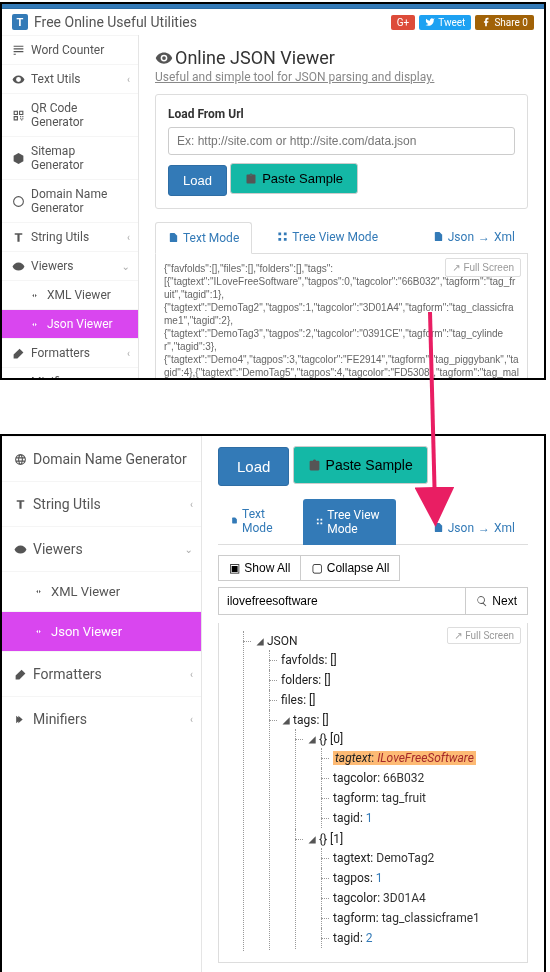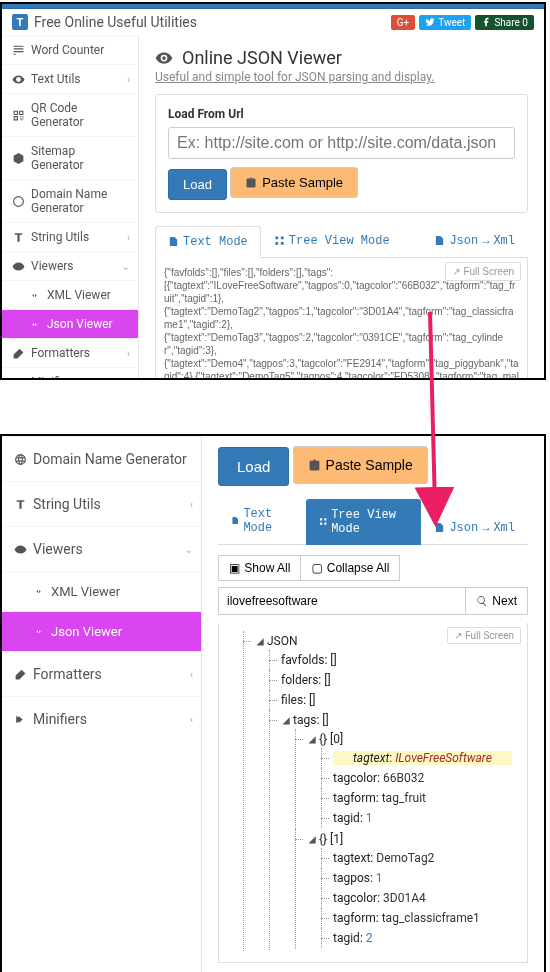--- a/index.html
+++ b/index.html
@@ -8,39 +8,39 @@
 .panel-top { width: 546px; height: 378px; overflow: hidden; position: relative; }
 .panel-bottom { width: 546px; height: 540px; overflow: hidden; position: relative; }
 .top-bar { height: 5px; background: #337ab7; border-bottom: 1px solid #2e6da4; }
 .header-row { display: flex; align-items: center; padding: 5px 10px; justify-content: space-between; }
 .brand { display: flex; align-items: center; gap: 6px; color: #555; font-size: 14px; }
 .brand-logo { width: 16px; height: 16px; background: #337ab7; color: #fff; display: inline-flex; align-items: center; justify-content: center; font-weight: bold; font-size: 11px; border-radius: 2px; }
 .social { display: flex; gap: 4px; }
 .sbtn { font-size: 10px; color: #fff; padding: 2px 6px; border-radius: 2px; display: inline-flex; align-items: center; gap: 3px; }
 .gplus { background: #dd4b39; }
 .tweet { background: #1da1f2; }
-.fbshare { background: #14532d; }
+.fbshare { background: #a16207; }
 .layout { display: flex; }
 .sidebar { width: 137px; border-right: 1px solid #e5e5e5; }
 .sidebar-bottom { width: 200px; }
 .nav-item { display: flex; align-items: center; padding: 7px 10px; color: #555; font-size: 12px; cursor: pointer; gap: 6px; position: relative; border-top: 1px solid #f5f5f5; }
 .nav-item .chev { position: absolute; right: 8px; color: #aaa; font-size: 10px; }
 .nav-sub { padding-left: 26px; }
 .nav-active { background: #d946ef; color: #fff; }
 .nav-item svg { width: 13px; height: 13px; fill: currentColor; flex-shrink: 0; }
 .main { flex: 1; padding: 12px 16px; }
-.page-title { display: flex; align-items: center; gap: 9px; font-size: 18px; color: #333; font-weight: 400; margin-bottom: 2px; }
+.page-title { display: flex; align-items: center; gap: 2px; font-size: 18px; color: #333; font-weight: 400; margin-bottom: 2px; }
 .page-sub { color: #888; font-size: 12px; margin-bottom: 10px; text-decoration: underline; }
 .card { border: 1px solid #ddd; border-radius: 3px; padding: 12px; }
 .label { font-size: 12px; color: #333; font-weight: bold; margin-bottom: 6px; display: block; }
-.url-input { width: 100%; padding: 6px 8px; border: 1px solid #ccc; border-radius: 3px; font-size: 16px; color: #999; margin-bottom: 8px; }
-.btn { padding: 7px 14px; border-radius: 3px; font-size: 13px; border: 1px solid #ccc; background: #fdba74; cursor: pointer; display: inline-flex; align-items: center; gap: 5px; }
+.url-input { width: 100%; padding: 6px 8px; border: 1px solid #ccc; border-radius: 3px; font-size: 12px; color: #999; margin-bottom: 8px; }
+.btn { padding: 7px 14px; border-radius: 3px; font-size: 13px; border: 1px solid #ccc; background: #14b8a6; cursor: pointer; display: inline-flex; align-items: center; gap: 5px; }
 .btn-primary { background: #337ab7; color: #fff; border-color: #2e6da4; }
 .btn-primary-lg { background: #337ab7; color: #fff; border-color: #2e6da4; padding: 10px 18px; font-size: 15px; }
-.tabs { display: flex; gap: 0; border-bottom: 1px solid #ddd; margin-top: 12px; align-items: flex-end; font-family: Liberation Mono, monospace; }
+.tabs { display: flex; gap: 12px; border-bottom: 1px solid #ddd; margin-top: 12px; align-items: flex-end; }
 .tab { padding: 8px 12px; font-size: 12px; color: #337ab7; cursor: pointer; display: inline-flex; align-items: center; gap: 4px; border: 1px solid transparent; }
 .tab-active-outline { border: 1px solid #ddd; border-bottom-color: #fff; border-radius: 3px 3px 0 0; margin-bottom: -1px; background: #fff; }
 .tab-active-blue { background: #337ab7; color: #fff; border-radius: 3px 3px 0 0; margin-bottom: -1px; }
 .json-raw { border: 1px solid #ddd; border-top: none; padding: 8px; font-size: 10px; color: #666; line-height: 1.3; font-family: Arial, sans-serif; word-break: break-all; min-height: 130px; position: relative; }
 .fullscreen-btn { position: absolute; right: 6px; top: 4px; font-size: 10px; color: #999; border: 1px solid #ddd; padding: 2px 6px; border-radius: 2px; background: #fff; }
 .arrow-svg { position: absolute; left: 320px; top: 300px; z-index: 50; pointer-events: none; }
 .toolbar-row { display: flex; gap: 0; margin: 10px 0 6px; }
 .tool-btn { padding: 5px 10px; border: 1px solid #ccc; background: #fff; font-size: 12px; cursor: pointer; display: inline-flex; align-items: center; gap: 4px; }
 .tool-btn + .tool-btn { border-left: none; }
 .search-row { display: flex; gap: 0; margin-bottom: 8px; }
@@ -49,21 +49,21 @@
 .tree-pane { border: 1px solid #ddd; border-top: none; padding: 8px 10px 10px; font-size: 12px; position: relative; min-height: 340px; }
 .tree ul { list-style: none; margin: 0; padding: 0 0 0 14px; }
 .tree li { position: relative; padding: 1px 0 1px 12px; line-height: 1.5; }
 .tree li::before { content: ""; position: absolute; left: 0; top: 10px; width: 8px; border-top: 1px dotted #999; }
 .tree li::after { content: ""; position: absolute; left: 0; top: 0; bottom: 0; border-left: 1px dotted #999; }
 .tree > ul > li::after { top: 0; }
 .toggle { display: inline-block; width: 10px; text-align: center; color: #555; margin-right: 2px; cursor: pointer; font-family: monospace; }
 .key { color: #222; }
 .val-str { color: #a52a2a; font-style: italic; }
 .val-num { color: #337ab7; }
-.hl { background: #fef9c3; padding: 0 20px; }
+.hl { background: #fdba74; padding: 0 2px; }
 .gap { height: 50px; }
 </style>
 </head>
 <body>
 
 <div style="position:relative; width:550px;">
 
 <div class="panel panel-top">
   <div class="top-bar"></div>
   <div class="header-row">

